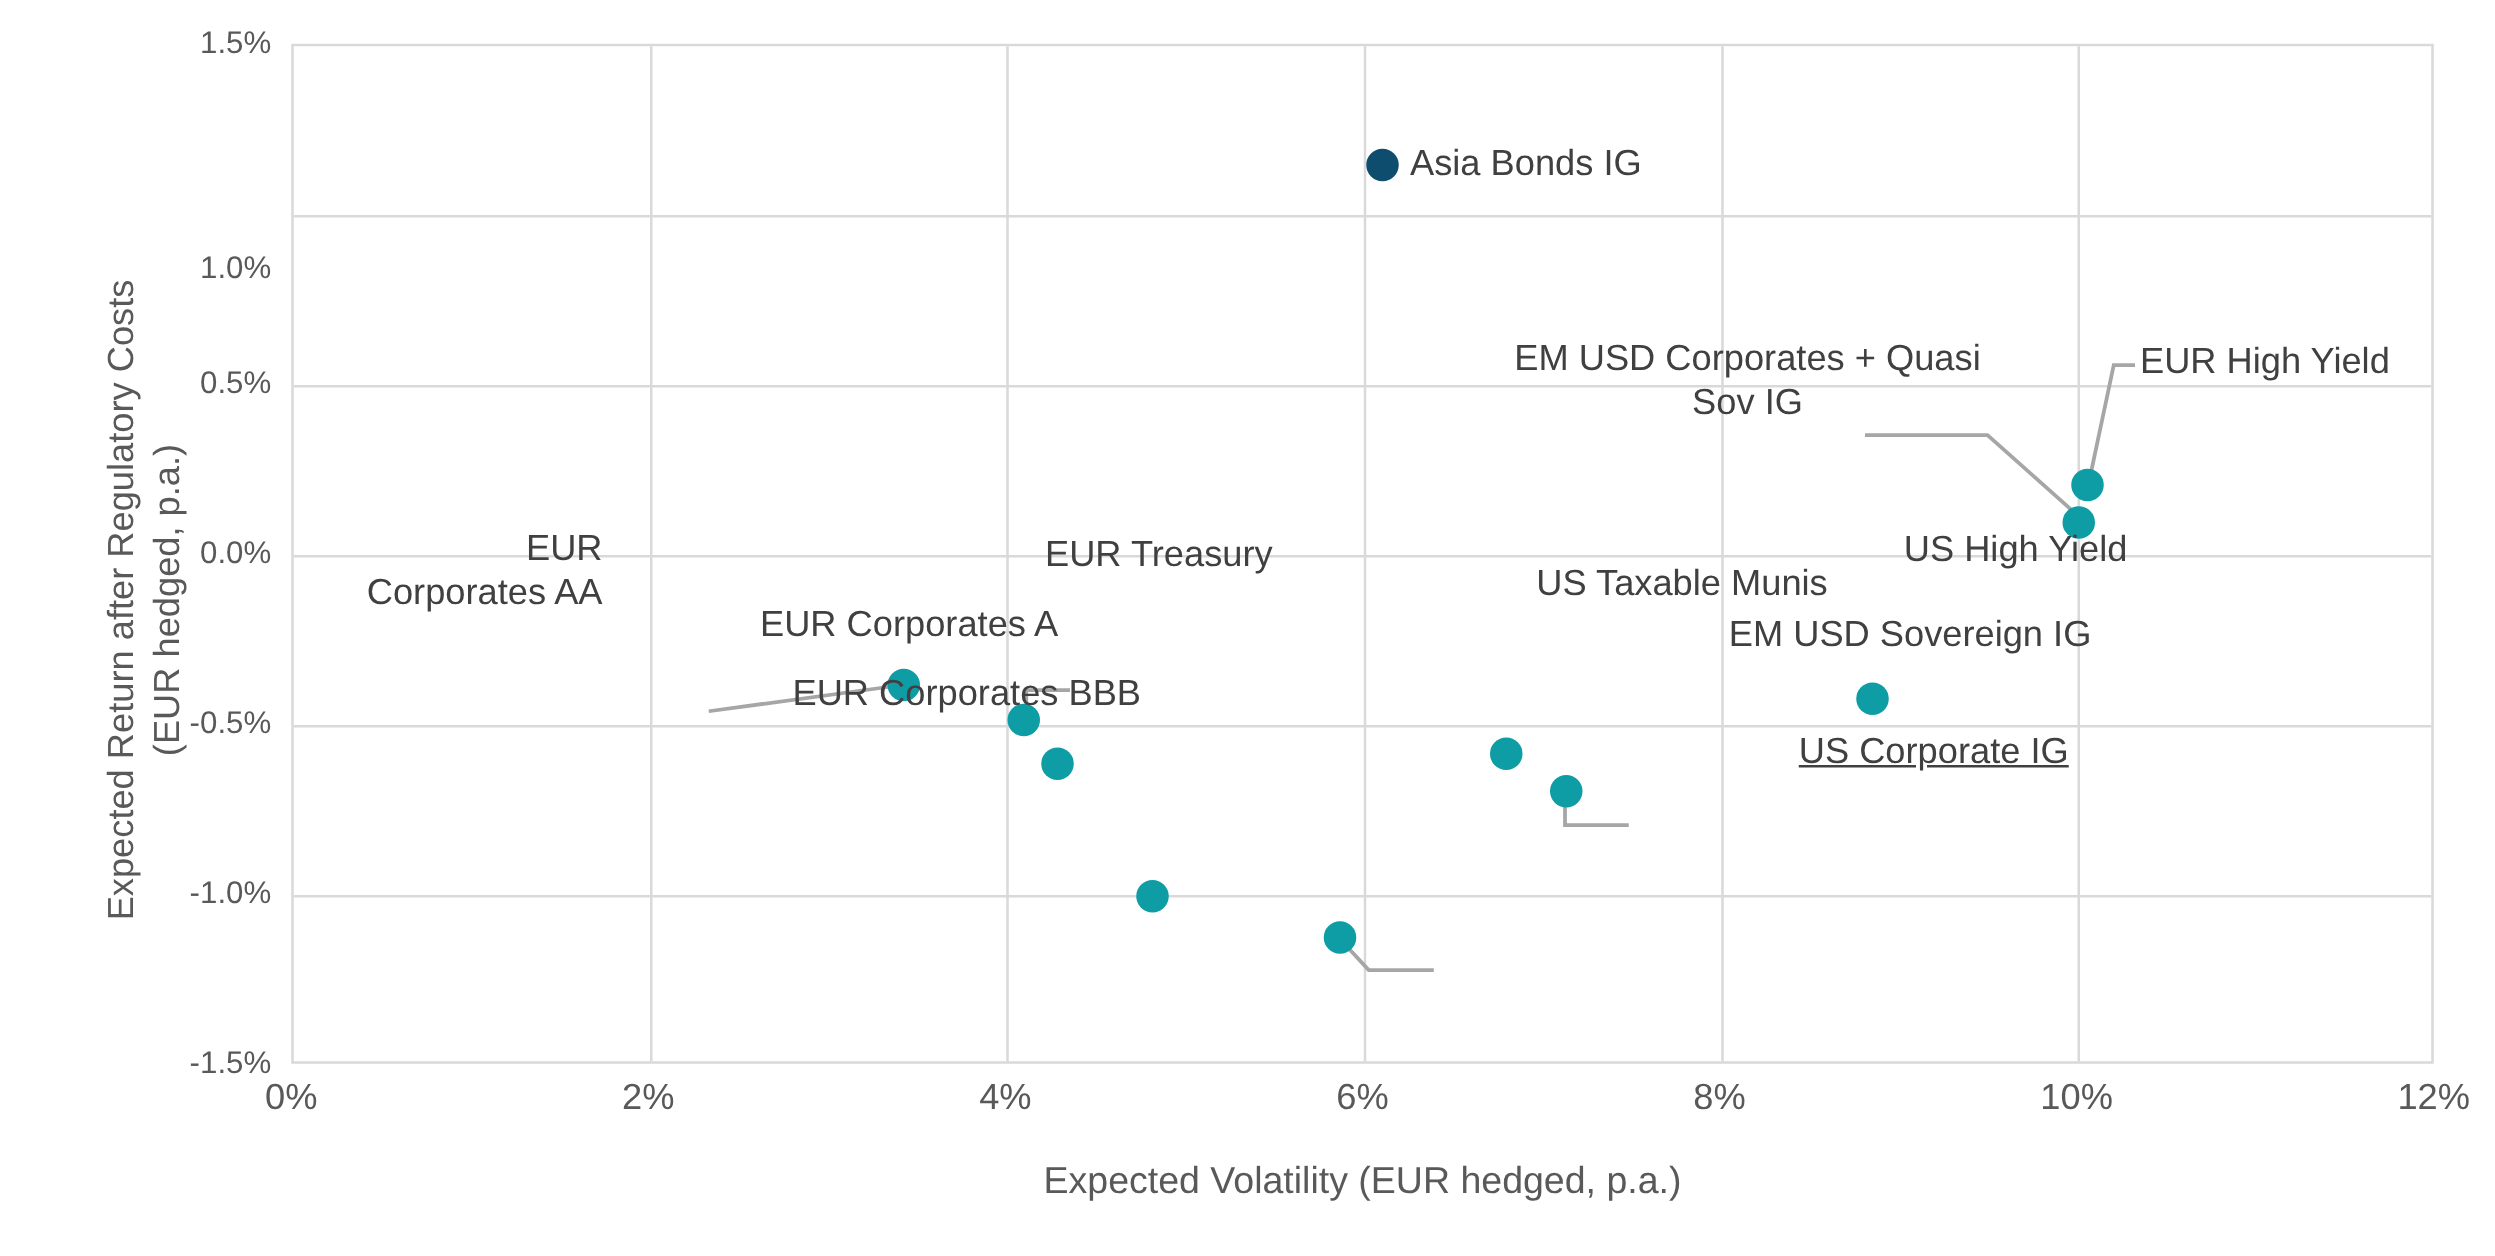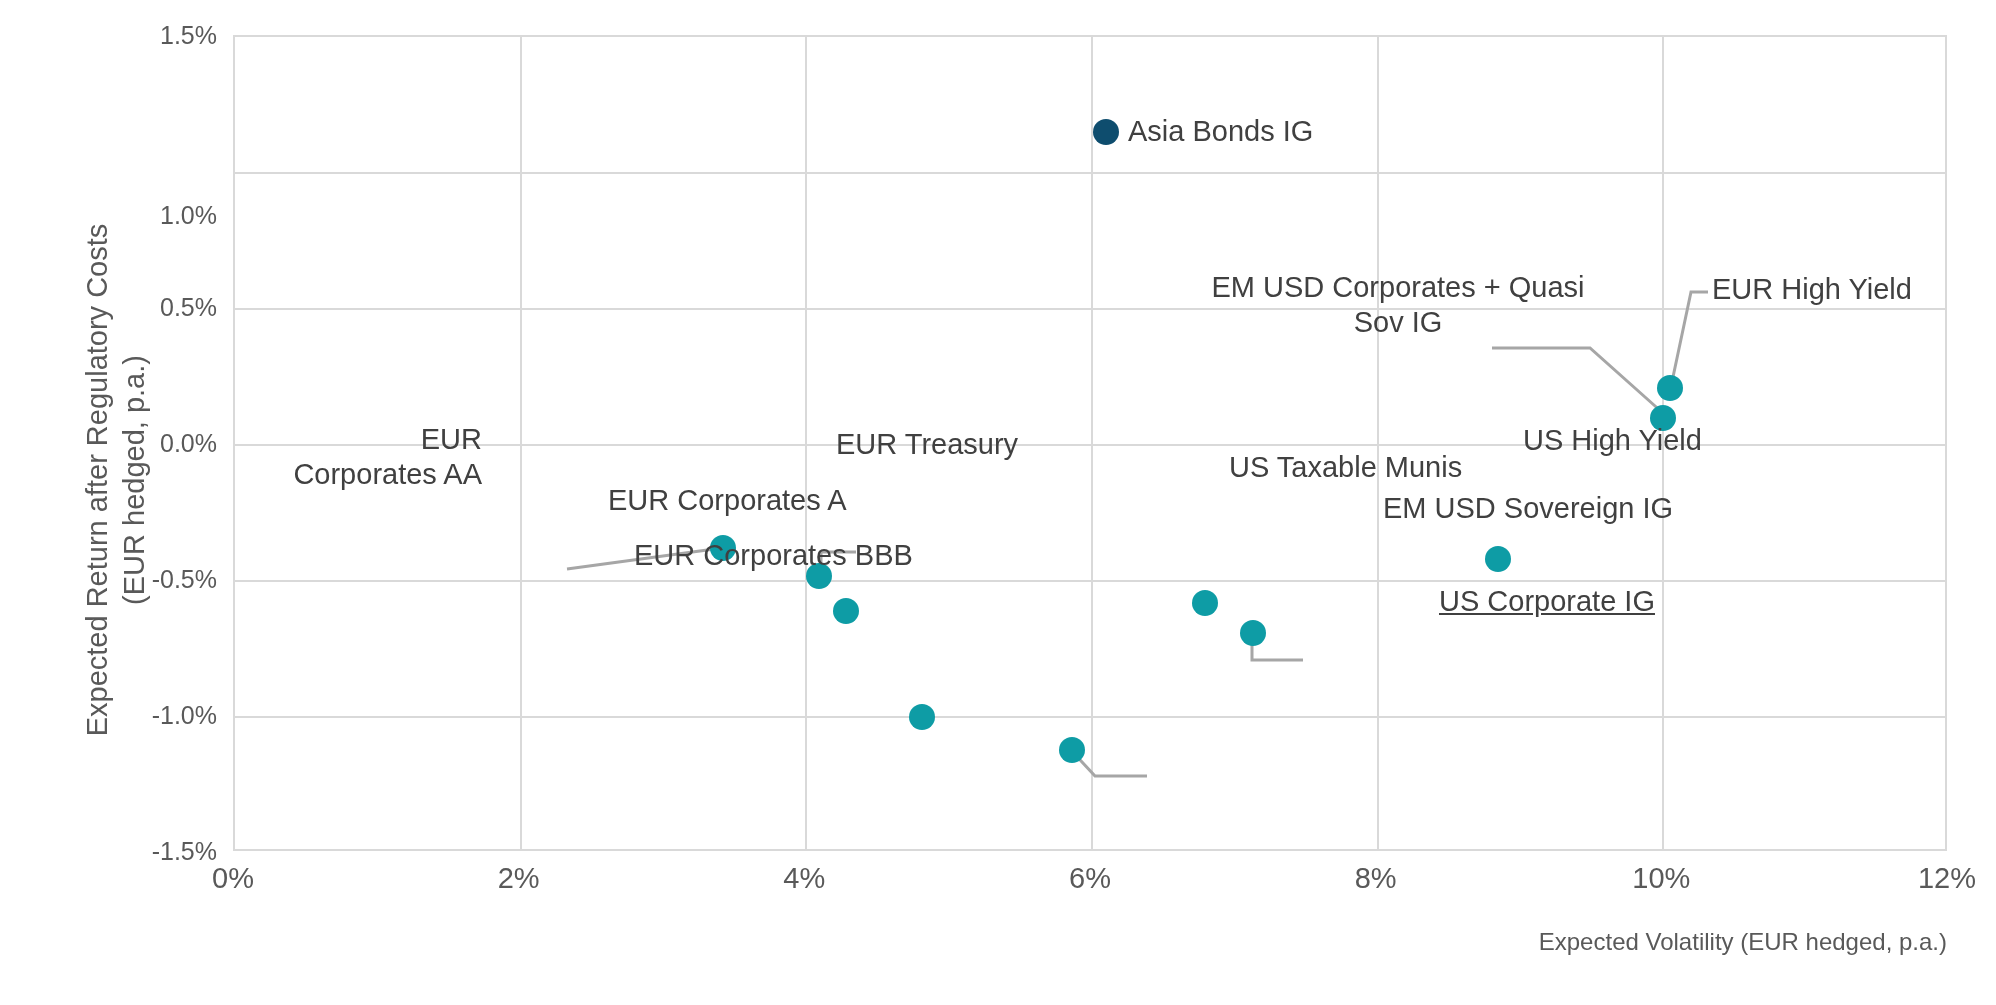--- a/index.html
+++ b/index.html
@@ -33,22 +33,22 @@
     font-size: 29px;
     line-height: 37px;
     color: #595959;
     white-space: pre-line;
   }
   .x-axis-title {
     position: absolute;
     left: 233px;
     top: 928px;
     width: 1714px;
-    text-align: right;
-    font-size: 24px;
+    text-align: center;
+    font-size: 30px;
     color: #595959;
   }
 
   
   .plot-area {
     position: absolute;
     left: 233px;
     top: 35px;
     width: 1714px;
     height: 816px;

